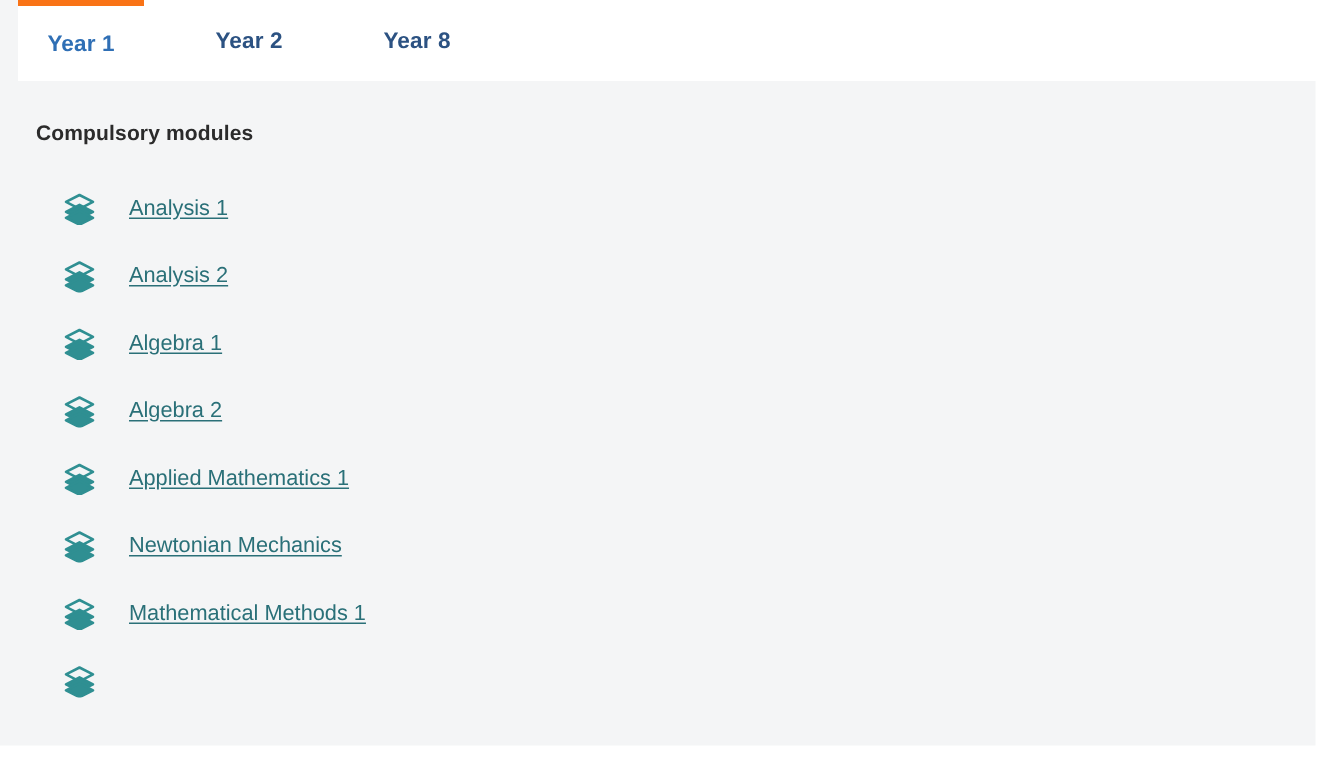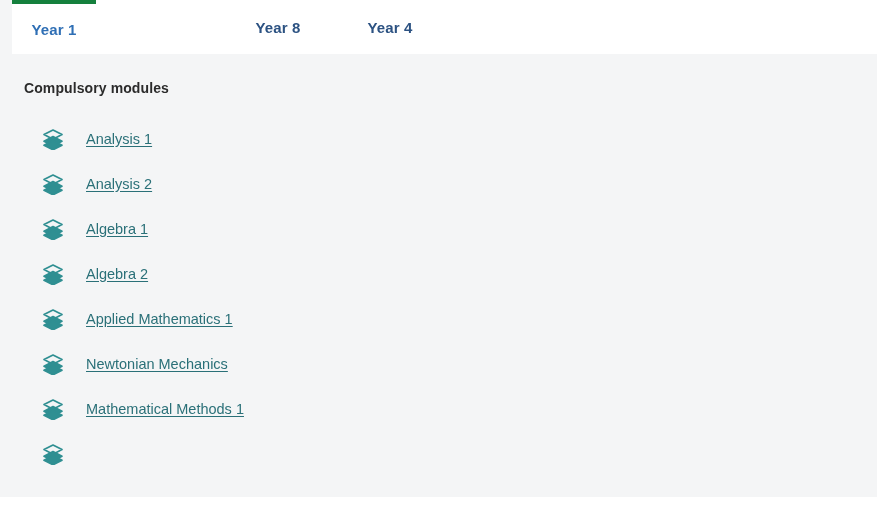--- a/index.html
+++ b/index.html
@@ -45,21 +45,21 @@
     letter-spacing: 0.1px;
     cursor: pointer;
     box-sizing: border-box;
     background: transparent;
     color: #2c5282;
     user-select: none;
   }
   .tab.active {
     background: #ffffff;
     color: #2f6fb5;
-    border-top: 4px solid #15803d;
+    border-top: 4px solid #f97316;
   }
 
   
   .tabgutter-left {
     position: absolute;
     left: 0;
     top: 0;
     width: 12px;
     height: 54px;
     background: #f4f5f6;
@@ -149,25 +149,25 @@
 
 <div class="widget">
 
   <div class="tabbar">
     <div class="tabgutter-left"></div>
     <div class="tabgutter-bottom"></div>
 
     <div class="tab active" style="left:12px; width:84px;">
       <span>Year 1</span>
     </div>
+    <div class="tab" style="left:124px; width:84px;">
+      <span>Year 2</span>
+    </div>
     <div class="tab" style="left:236px; width:84px;">
       <span>Year 8</span>
-    </div>
-    <div class="tab" style="left:348px; width:84px;">
-      <span>Year 4</span>
     </div>
   </div>
 
   <div class="panel">
 
     <div class="panel-title">Compulsory modules</div>
 
     <ul class="module-list" id="module-list">
 
   <li class="module-item">

